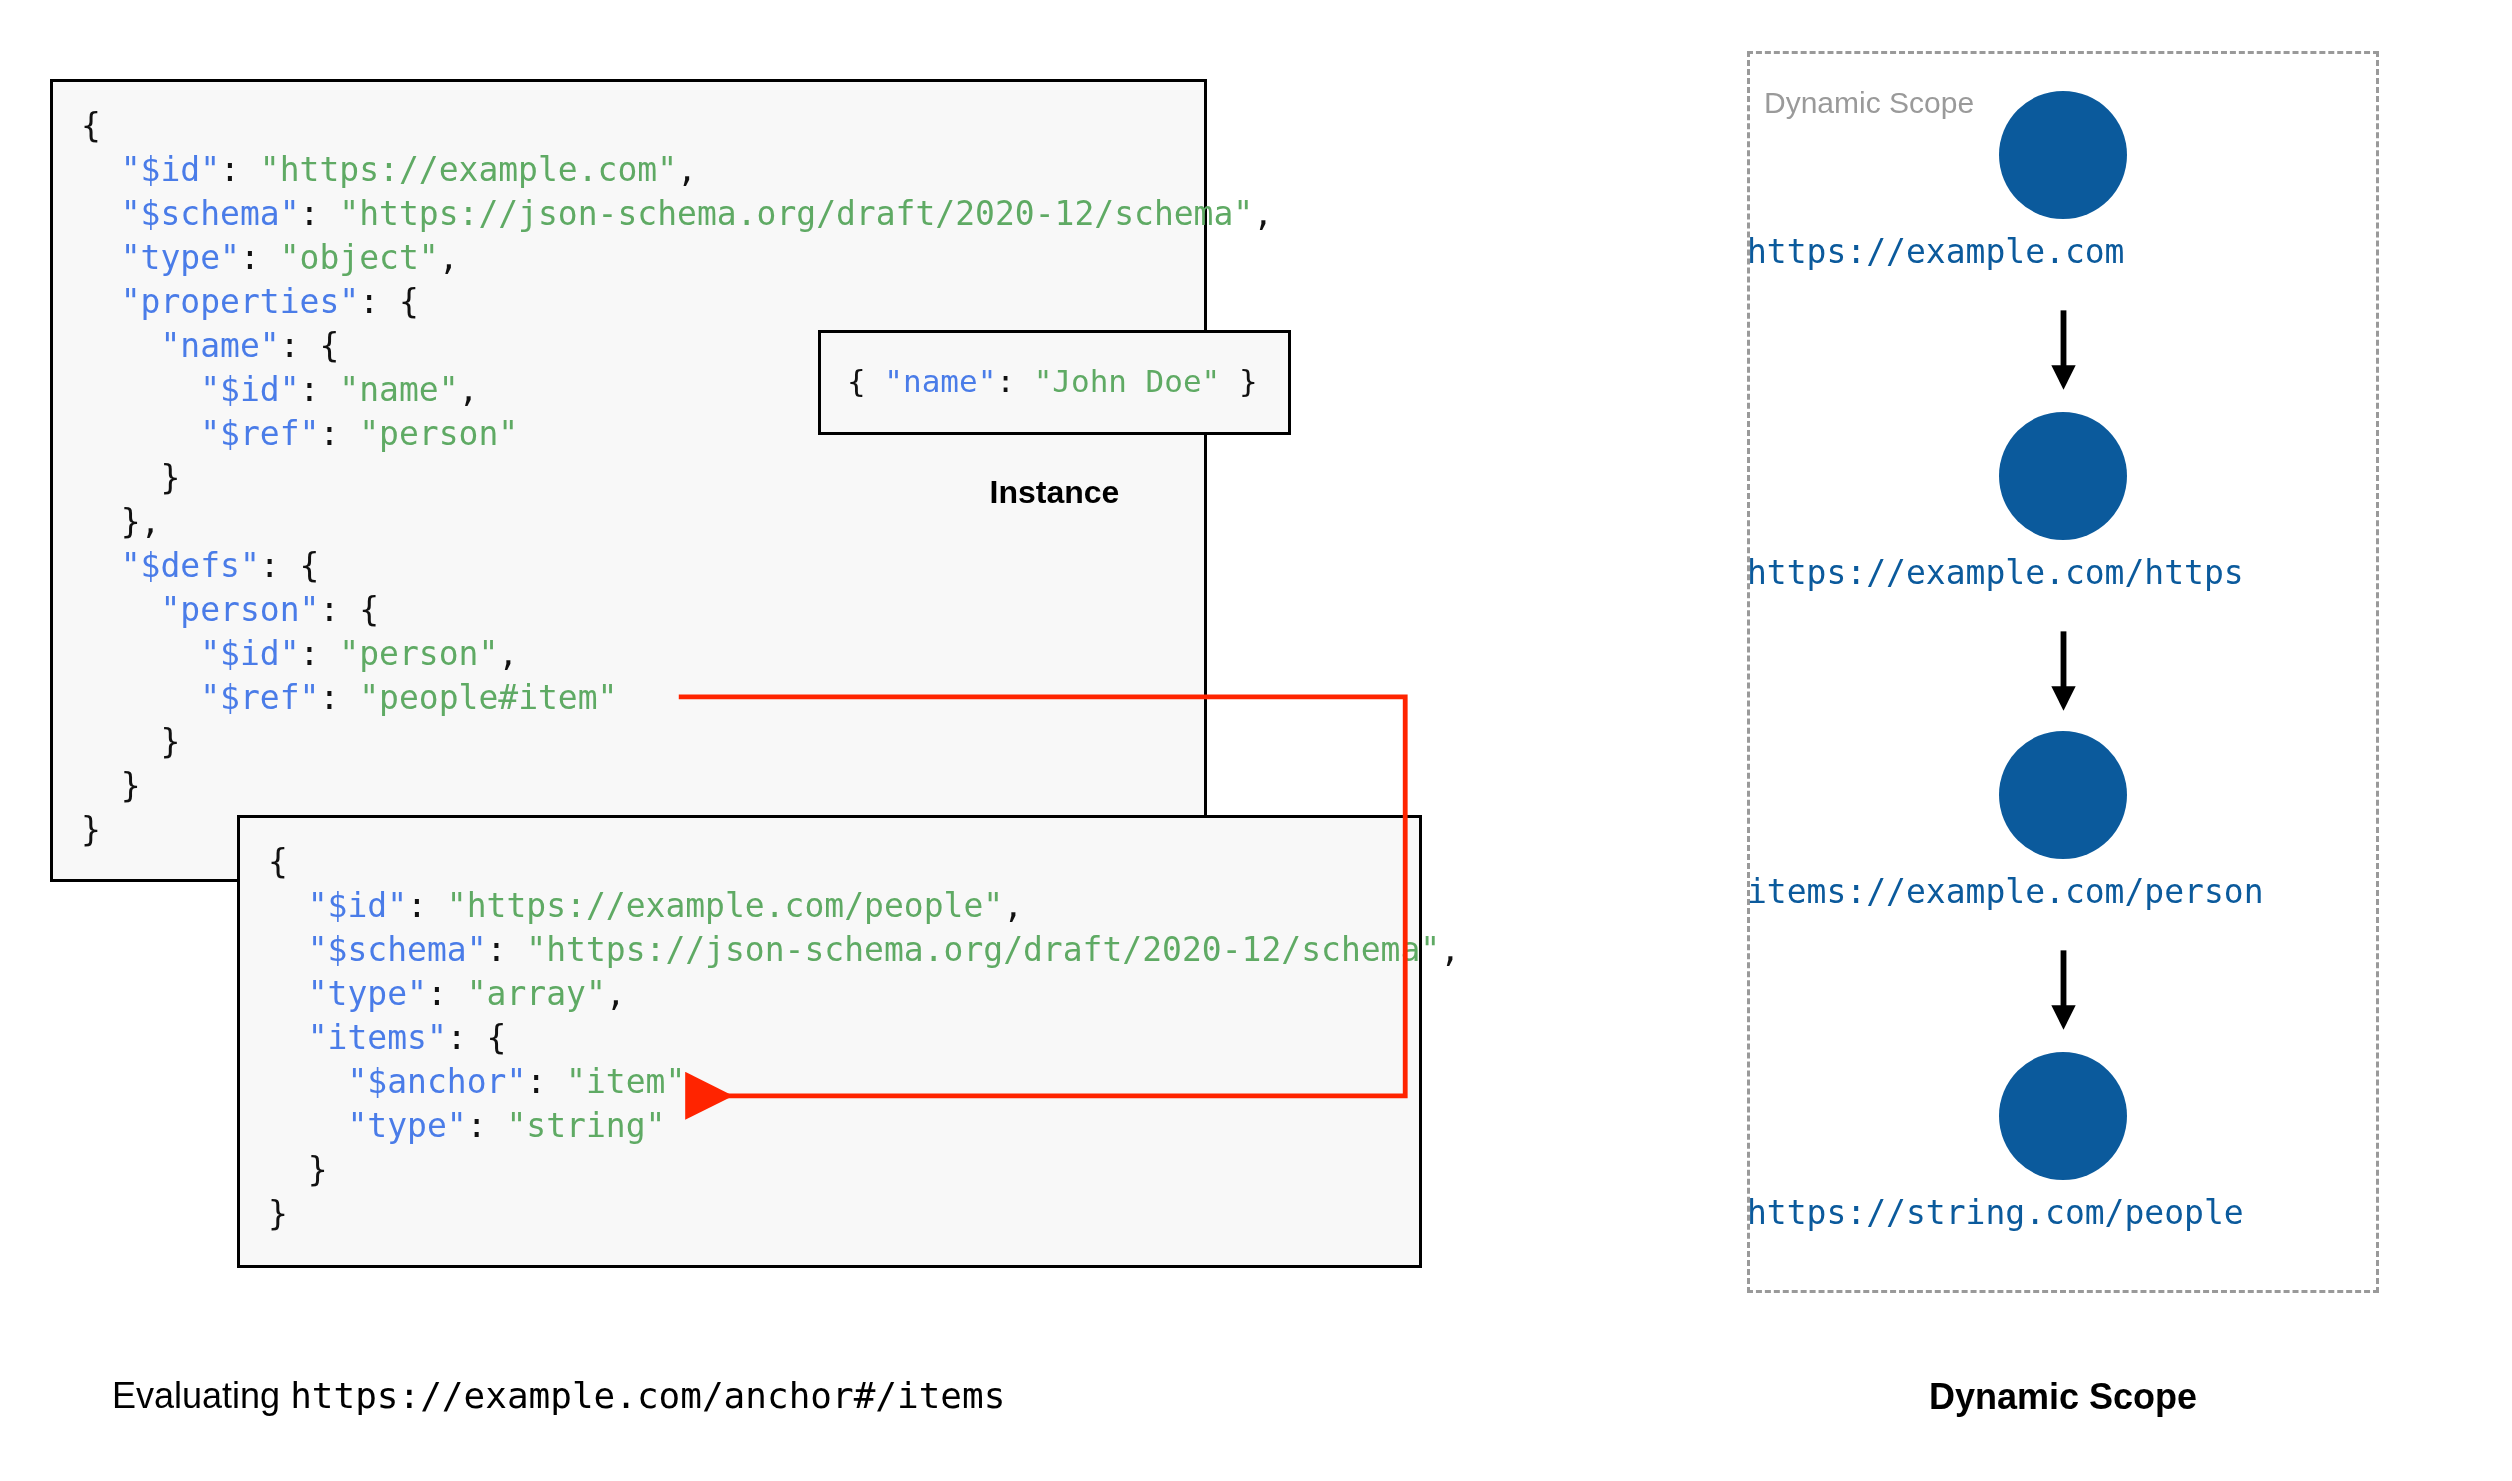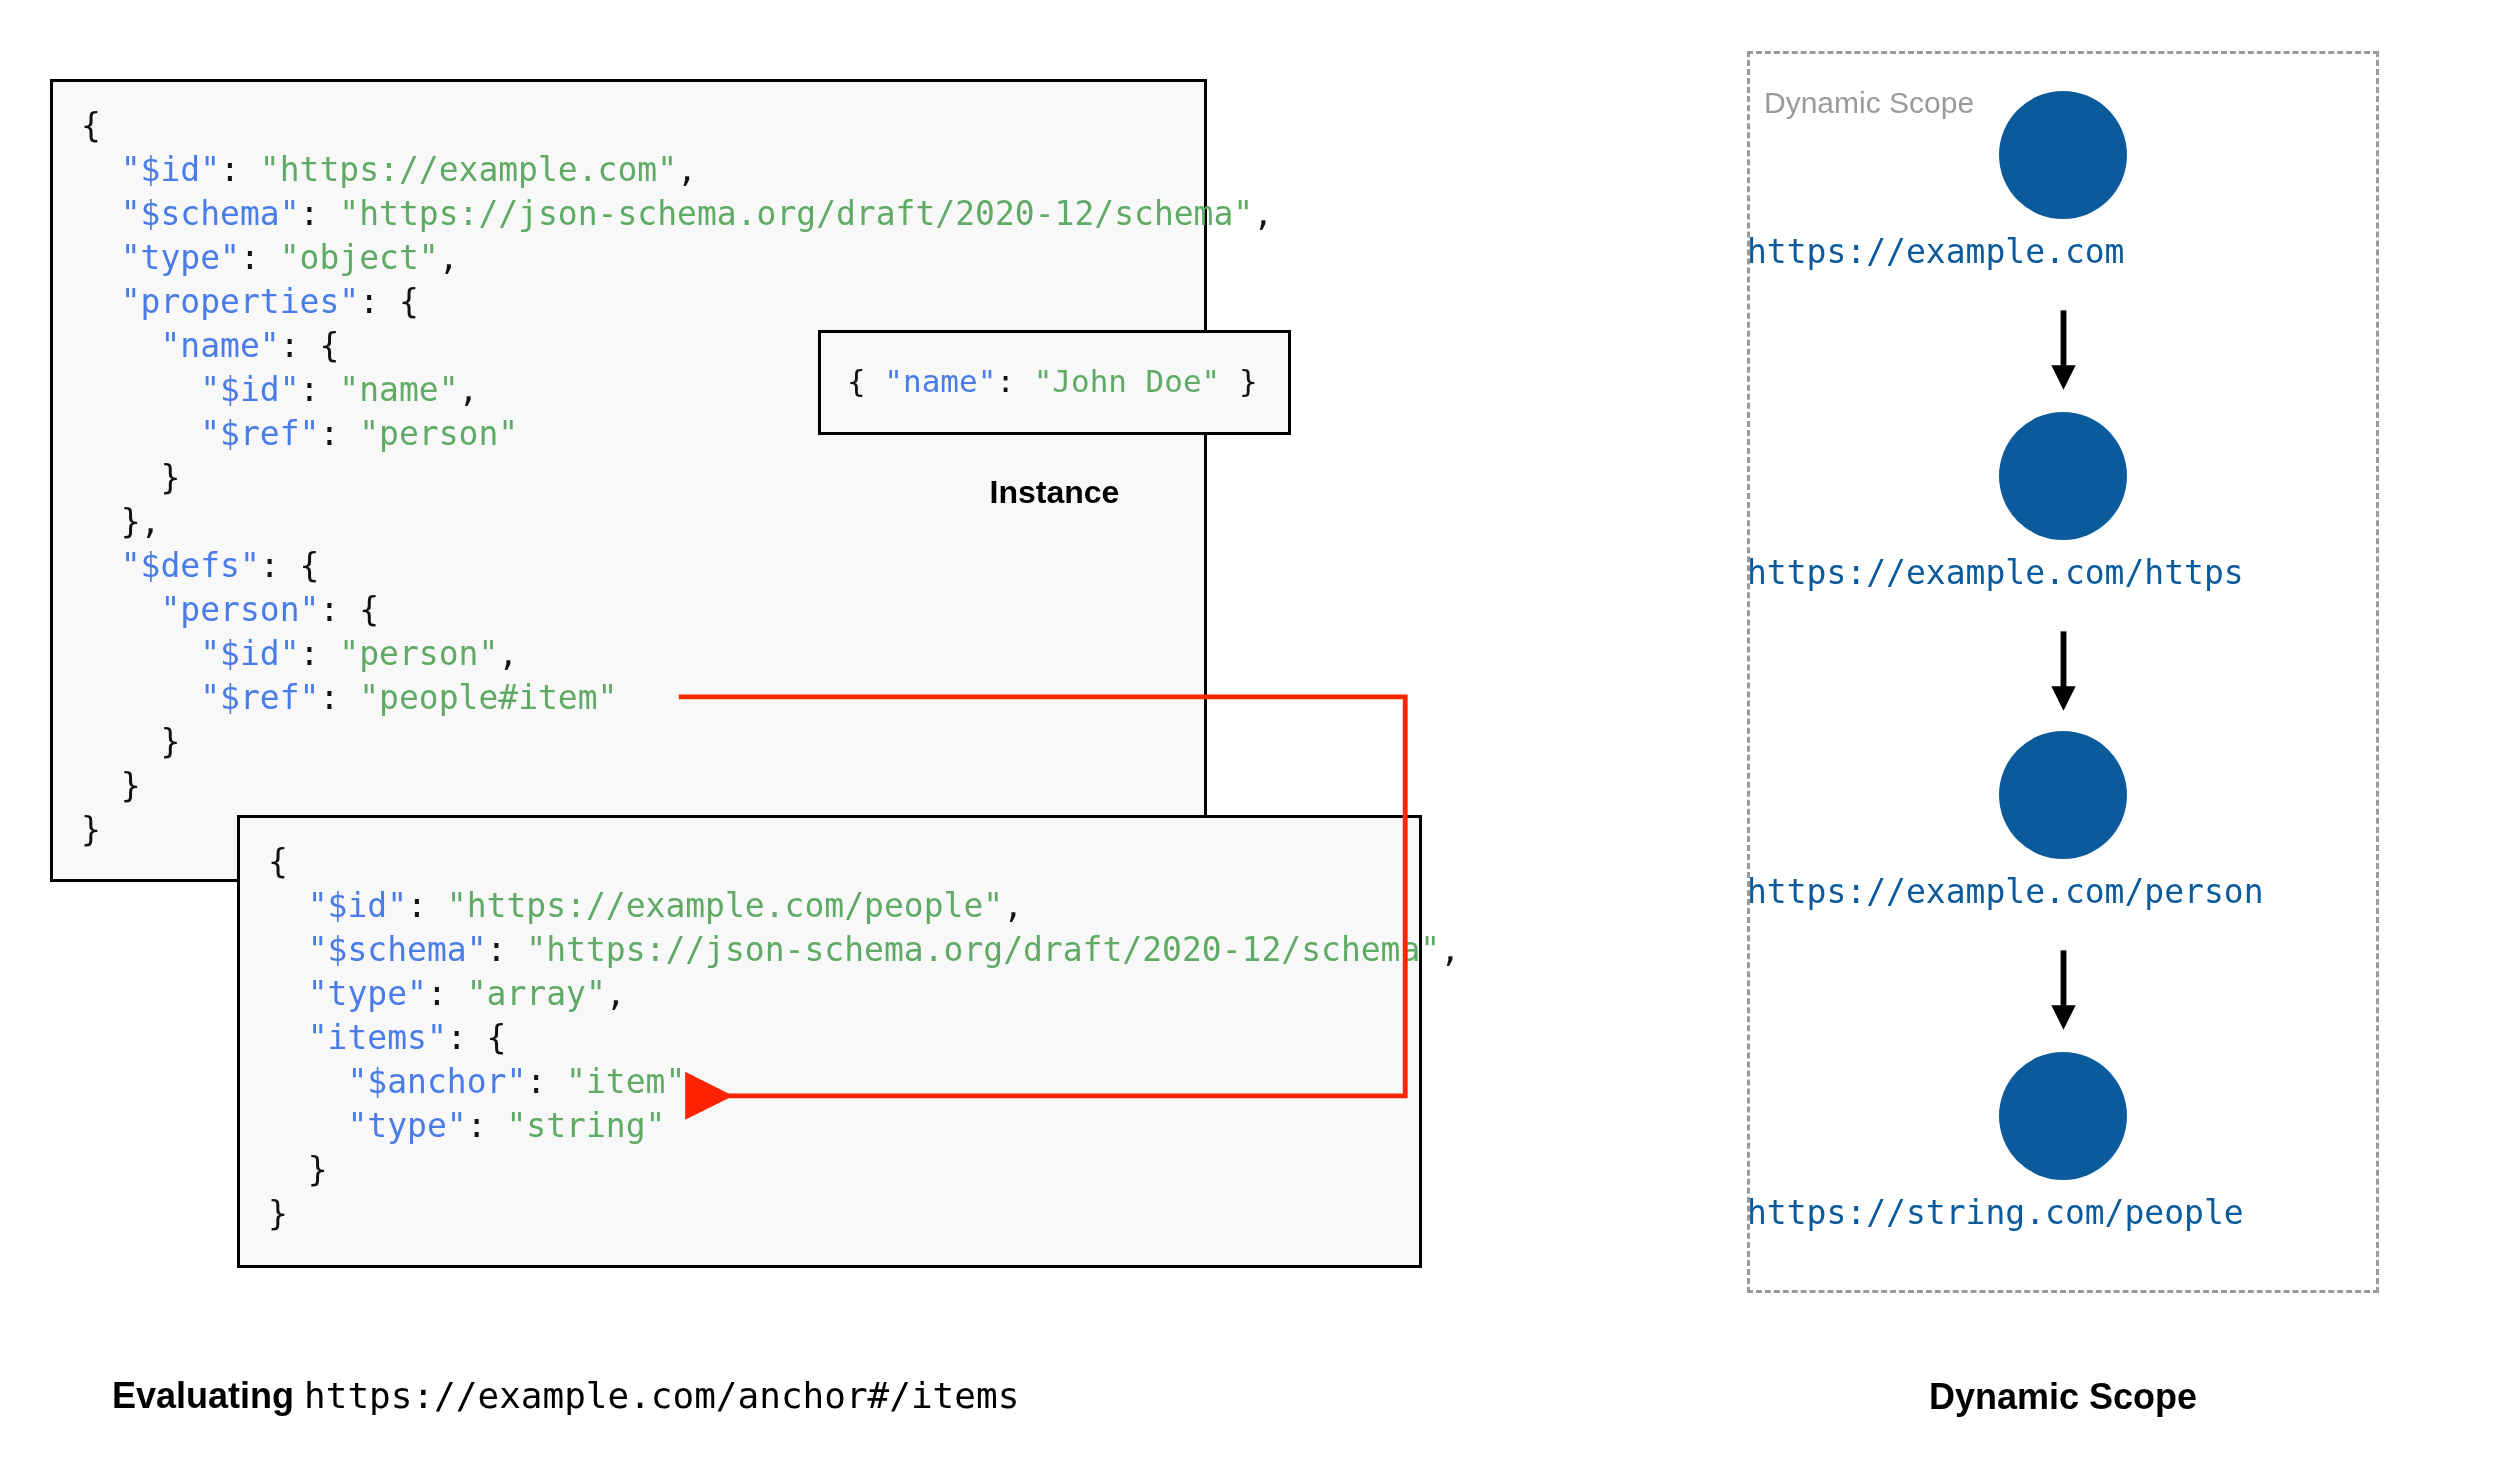--- a/index.html
+++ b/index.html
@@ -106,21 +106,21 @@
     position: absolute;
     left: 112px;
     top: 1375px;
     font-size: 36px;
     color: #000000;
     white-space: nowrap;
     z-index: 6;
   }
   #evaluating-caption .lead {
     font-family: "Liberation Sans", sans-serif;
-    font-weight: bold;
+    font-weight: normal;
   }
   #evaluating-caption .uri {
     font-family: "DejaVu Sans Mono", "Liberation Mono", monospace;
     font-weight: normal;
   }
   #dynamic-scope-caption {
     position: absolute;
     left: 1747px;
     top: 1376px;
     width: 632px;
@@ -256,21 +256,21 @@
 </div>
 <div class="scope-arrow" id="scope-arrow-1">
   <svg width="37" height="80" viewBox="0 0 70 150" xmlns="http://www.w3.org/2000/svg">
     <line x1="35" y1="0" x2="35" y2="112" stroke="#000" stroke-width="11"></line>
     <path d="M 12 104 L 35 150 L 58 104 Z" fill="#000"></path>
   </svg>
 </div>
 
 <div class="scope-node" id="scope-node-2">
   <div class="scope-dot" style="background: rgb(11, 90, 156);"></div>
-  <div class="scope-uri" style="color: rgb(11, 90, 156);">https://example.com/person</div>
+  <div class="scope-uri" style="color: rgb(11, 90, 156);">items://example.com/person</div>
 </div>
 <div class="scope-arrow" id="scope-arrow-2">
   <svg width="37" height="80" viewBox="0 0 70 150" xmlns="http://www.w3.org/2000/svg">
     <line x1="35" y1="0" x2="35" y2="112" stroke="#000" stroke-width="11"></line>
     <path d="M 12 104 L 35 150 L 58 104 Z" fill="#000"></path>
   </svg>
 </div>
 
 <div class="scope-node" id="scope-node-3">
   <div class="scope-dot" style="background: rgb(11, 90, 156);"></div>

